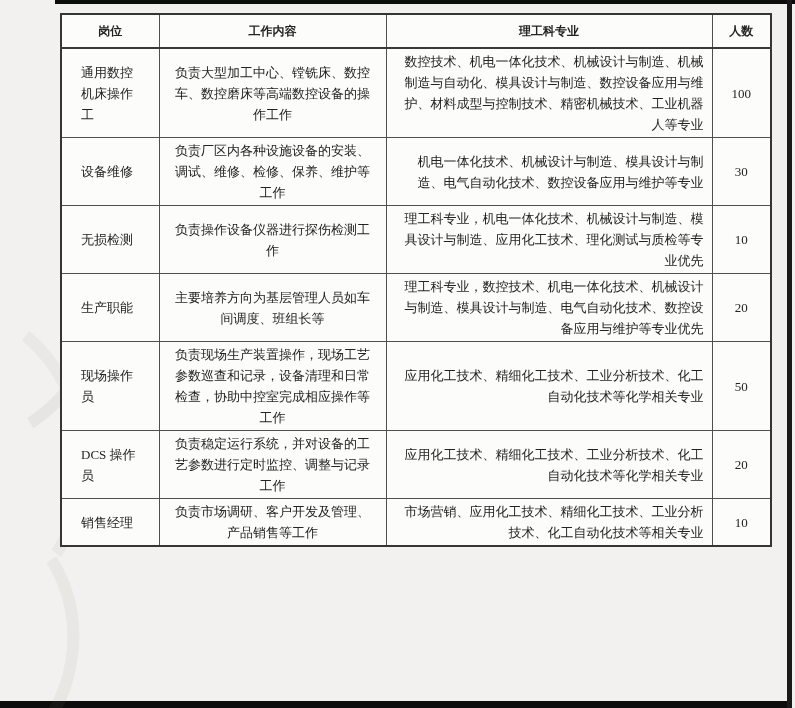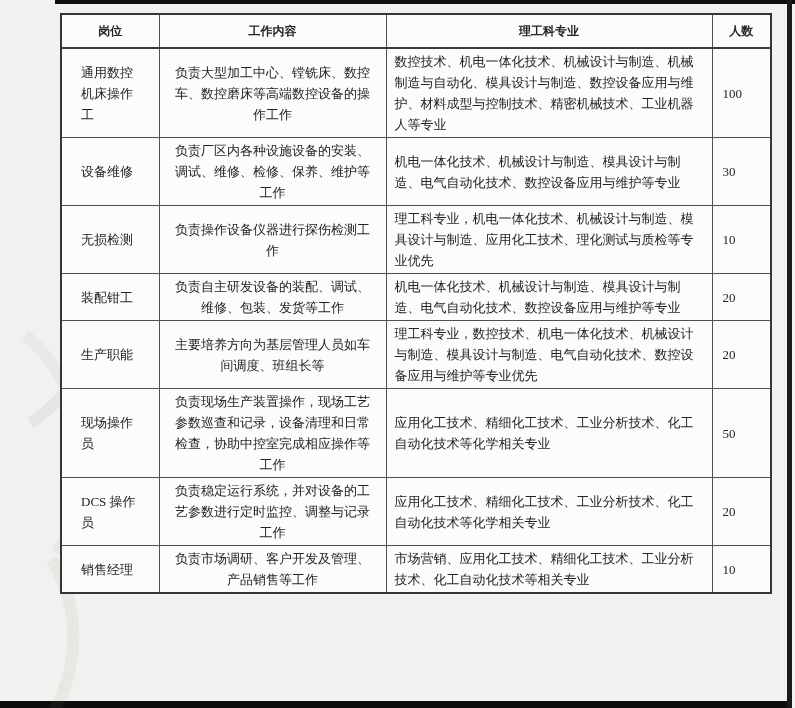--- a/index.html
+++ b/index.html
@@ -63,22 +63,22 @@
     padding: 1px 2px;
     border-bottom: 2px solid #3a3a3a;
   }
   table.jobs td {
     font-size: 13px;
     line-height: 21px;
     vertical-align: middle;
   }
   td.c-pos   { text-align: left; padding: 2px 19px; }
   td.c-duty  { text-align: center;   padding: 2px 12px; }
-  td.c-req   { text-align: left;   padding: 2px 8px; }
-  td.c-num   { padding: 2px 10px; }
+  td.c-req   { text-align: right;   padding: 2px 8px; }
+  td.c-num   { text-align: center; padding: 2px 18px; }
 </style>
 </head>
 <body>
 
 <div class="scan-bar-top"></div>
 <div class="scan-bar-bottom"></div>
 <div class="scan-line-right"></div>
 <div class="wm wm1"></div>
 <div class="wm wm2"></div>
 <div class="wm wm3"></div>
@@ -110,26 +110,20 @@
       <td class="c-duty">负责厂区内各种设施设备的安装、调试、维修、检修、保养、维护等工作</td>
       <td class="c-req">机电一体化技术、机械设计与制造、模具设计与制造、电气自动化技术、数控设备应用与维护等专业</td>
       <td class="c-num">30</td>
     </tr>
     <tr style="height:45px">
       <td class="c-pos">无损检测</td>
       <td class="c-duty">负责操作设备仪器进行探伤检测工作</td>
       <td class="c-req">理工科专业，机电一体化技术、机械设计与制造、模具设计与制造、应用化工技术、理化测试与质检等专业优先</td>
       <td class="c-num">10</td>
     </tr>
-    <tr style="height:45px">
-      <td class="c-pos">装配钳工</td>
-      <td class="c-duty">负责自主研发设备的装配、调试、维修、包装、发货等工作</td>
-      <td class="c-req">机电一体化技术、机械设计与制造、模具设计与制造、电气自动化技术、数控设备应用与维护等专业</td>
-      <td class="c-num">20</td>
-    </tr>
     <tr style="height:68px">
       <td class="c-pos">生产职能</td>
       <td class="c-duty">主要培养方向为基层管理人员如车间调度、班组长等</td>
       <td class="c-req">理工科专业，数控技术、机电一体化技术、机械设计与制造、模具设计与制造、电气自动化技术、数控设备应用与维护等专业优先</td>
       <td class="c-num">20</td>
     </tr>
     <tr style="height:68px">
       <td class="c-pos">现场操作员</td>
       <td class="c-duty">负责现场生产装置操作，现场工艺参数巡查和记录，设备清理和日常检查，协助中控室完成相应操作等工作</td>
       <td class="c-req">应用化工技术、精细化工技术、工业分析技术、化工自动化技术等化学相关专业</td>

